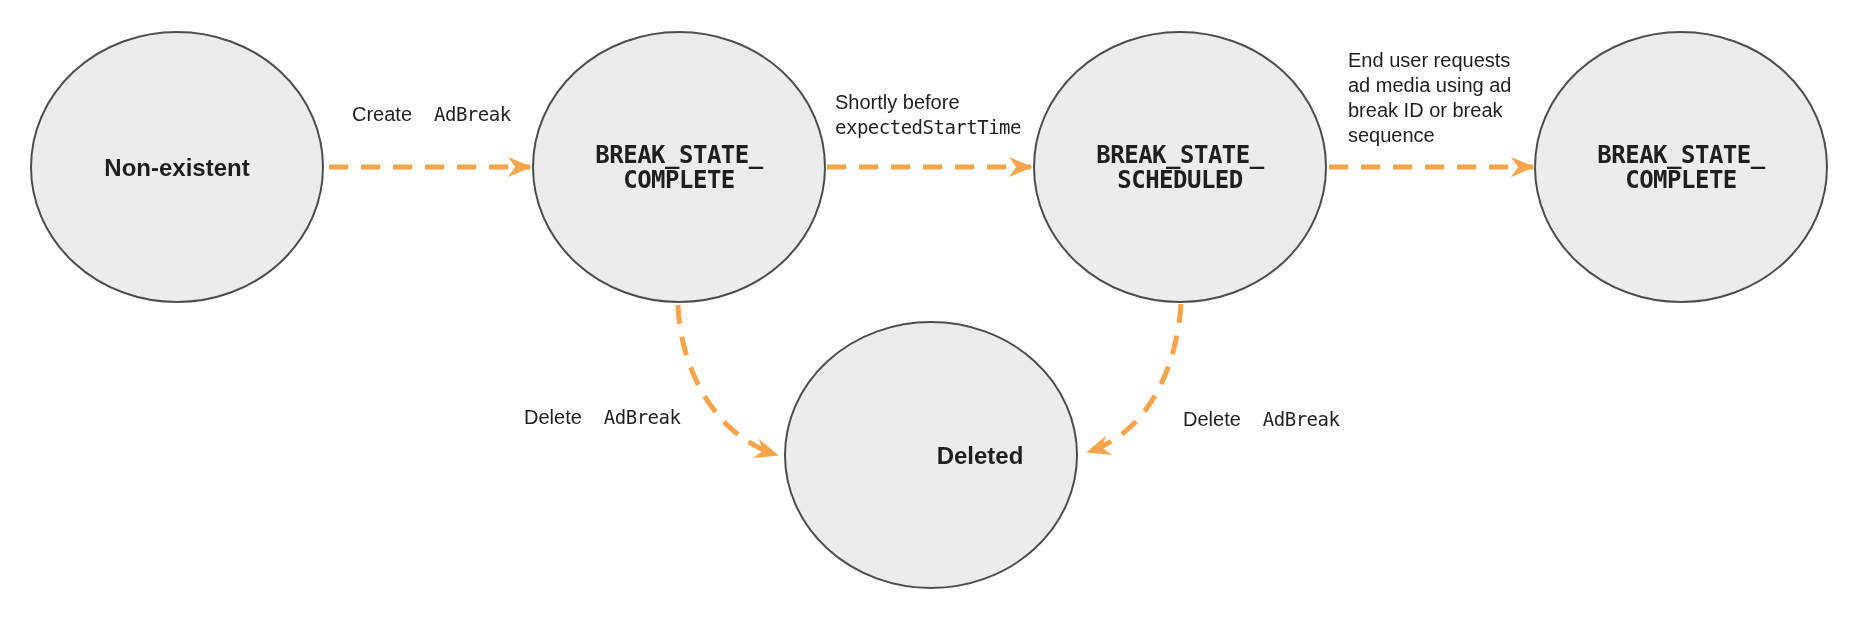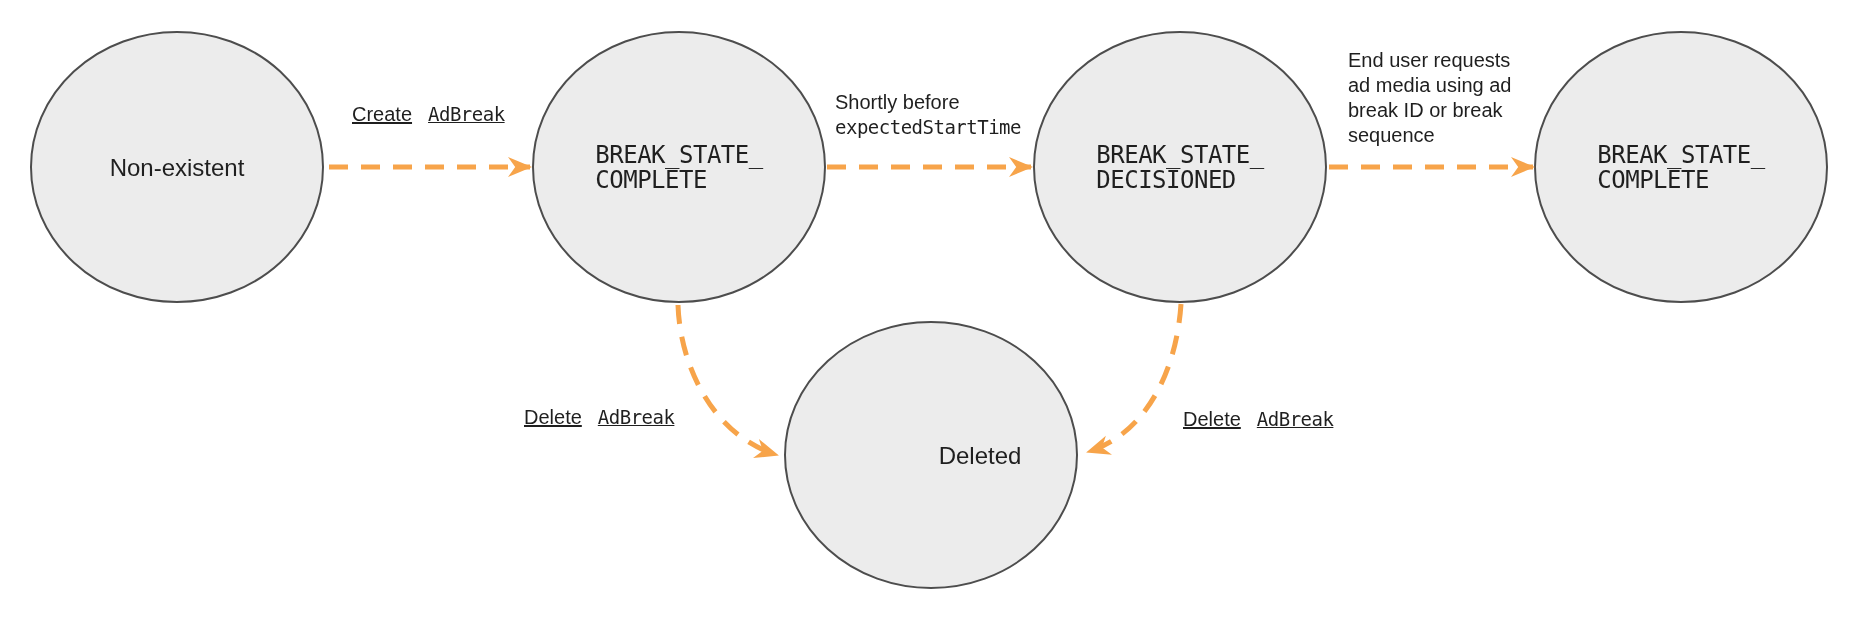--- a/index.html
+++ b/index.html
@@ -23,40 +23,41 @@
   .edge{
     fill:none;
     stroke:var(--arrow);
     stroke-width:5;
     stroke-dasharray:19 13;
   }
   .arrowfill{fill:var(--arrow);}
   .state-label{
     position:absolute;
     transform:translate(-50%,-50%);
-    font-weight:normal;
+    text-align:center;
+    font-weight:bold;
     font-size:24px;
     line-height:26px;
     white-space:nowrap;
     color:var(--text);
   }
   .state-label.mono{
     font-family:"DejaVu Sans Mono",monospace;
     font-size:24px;
     line-height:25px;
     letter-spacing:-0.5px;
   }
   .edge-label{
     position:absolute;
     font-size:20px;
     line-height:25px;
     white-space:nowrap;
     color:var(--text);
   }
-  .edge-label .row{display:flex;align-items:center;gap:16px;text-decoration:underline;}
+  .edge-label .row{display:flex;align-items:center;gap:22px;}
   .mono-inline{
     font-family:"DejaVu Sans Mono",monospace;
     font-size:19px;
     letter-spacing:-0.5px;
   }
 </style>
 </head>
 <body>
 
 <div class="canvas">
@@ -83,21 +84,21 @@
 
   <div class="state-label" style="left:177px;top:168px;">Non-existent</div>
 
   <div class="state-label mono" style="left:679px;top:168px;">
     <div>BREAK_STATE_</div>
     <div>COMPLETE</div>
   </div>
 
   <div class="state-label mono" style="left:1180px;top:168px;">
     <div>BREAK_STATE_</div>
-    <div>DECISIONED</div>
+    <div>SCHEDULED</div>
   </div>
 
   <div class="state-label mono" style="left:1681px;top:168px;">
     <div>BREAK_STATE_</div>
     <div>COMPLETE</div>
   </div>
 
   <div class="state-label" style="left:980px;top:456px;">Deleted</div>
 
   <div class="edge-label" style="left:352px;top:102px;">

